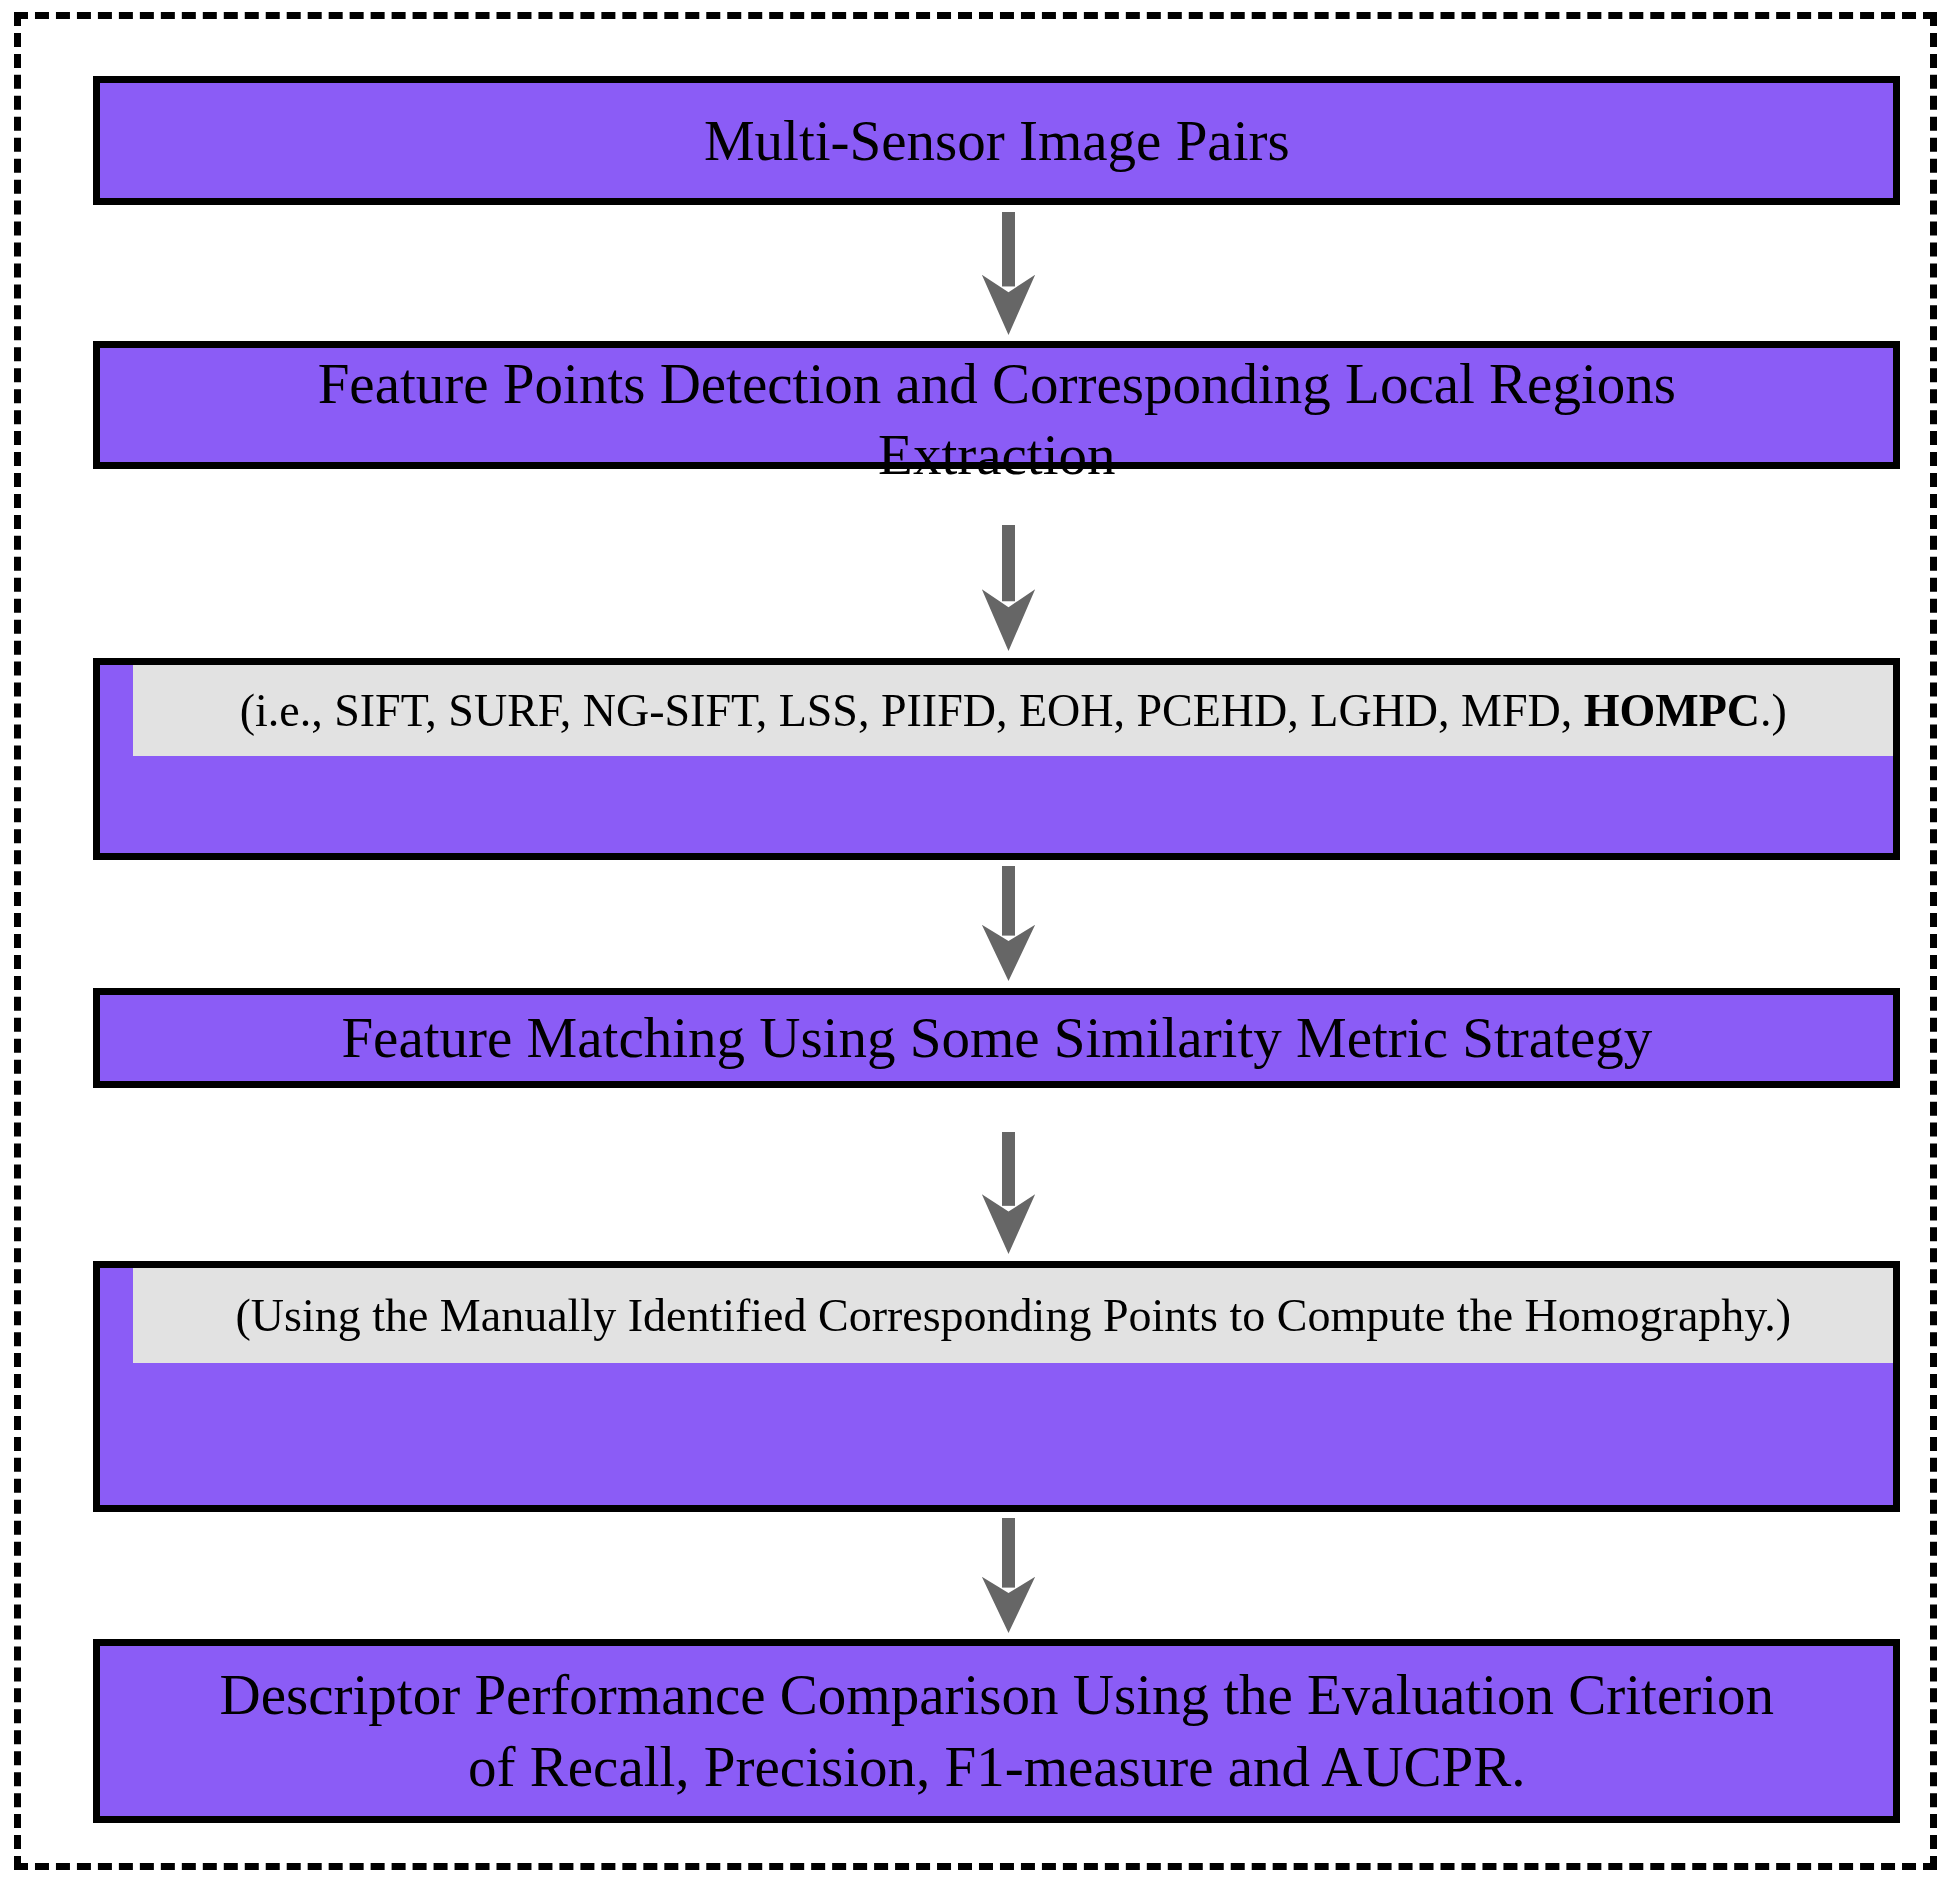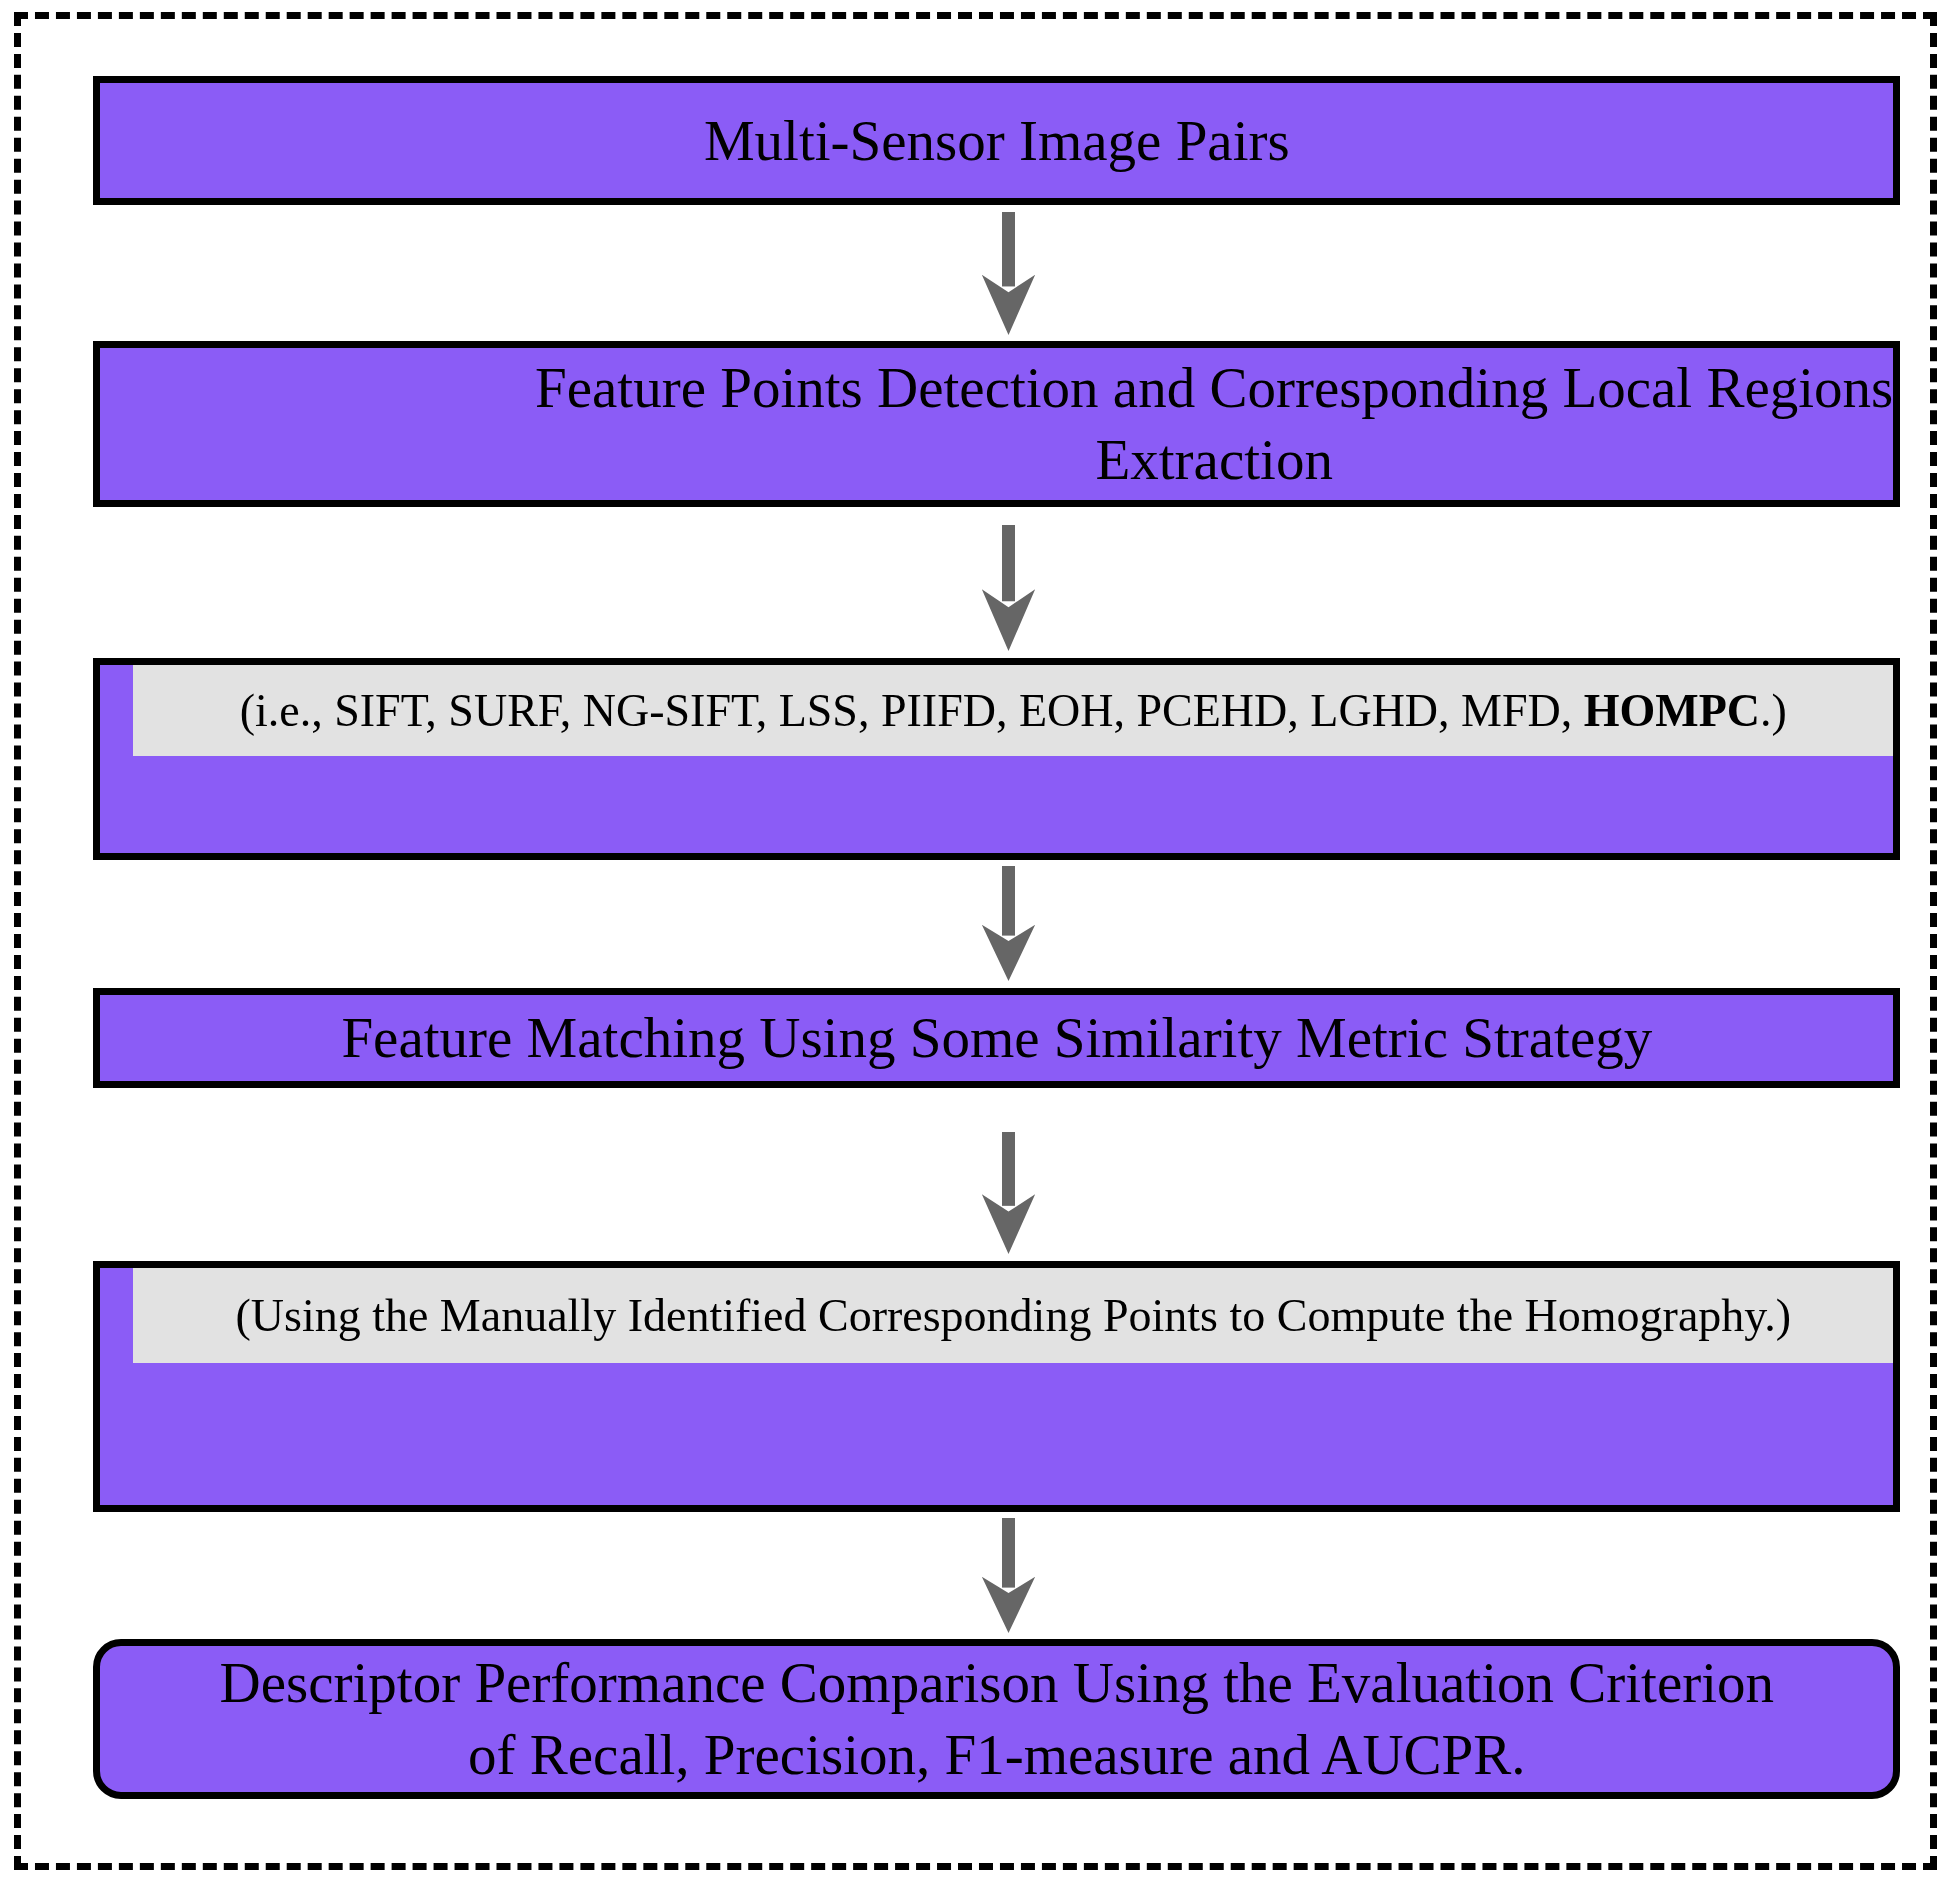--- a/index.html
+++ b/index.html
@@ -64,25 +64,25 @@
   .arrow {
     position: absolute;
     left: 955px;
     width: 65px;
   }
   .arrow-shape {
     fill: var(--arrow, #666666);
   }
   
   .box-1 { top: 57px;   height: 129px; }
-  .box-2 { top: 322px;  height: 166px; align-items: flex-end; }
+  .box-2 { top: 322px;  height: 128px; }
   .box-3 { top: 639px;  height: 202px; }
   .box-4 { top: 969px; height: 100px; }
   .box-5 { top: 1242px; height: 251px; }
-  .box-6 { top: 1620px; height: 160px; border-radius: 28px; }
+  .box-6 { top: 1620px; height: 184px; }
   .arrow-1 { top: 193px;  height: 123px; }
   .arrow-2 { top: 506px;  height: 126px; }
   .arrow-3 { top: 847px; height: 115px; }
   .arrow-4 { top: 1113px; height: 122px; }
   .arrow-5 { top: 1499px; height: 115px; }
 </style>
 </head>
 <body>
 
 <div class="page" style="--background: #ffffff; --text: #000000; --box-border: #000000; --frame-border: #000000; --note-band-bg: #e2e2e2; --arrow: #666666;">

